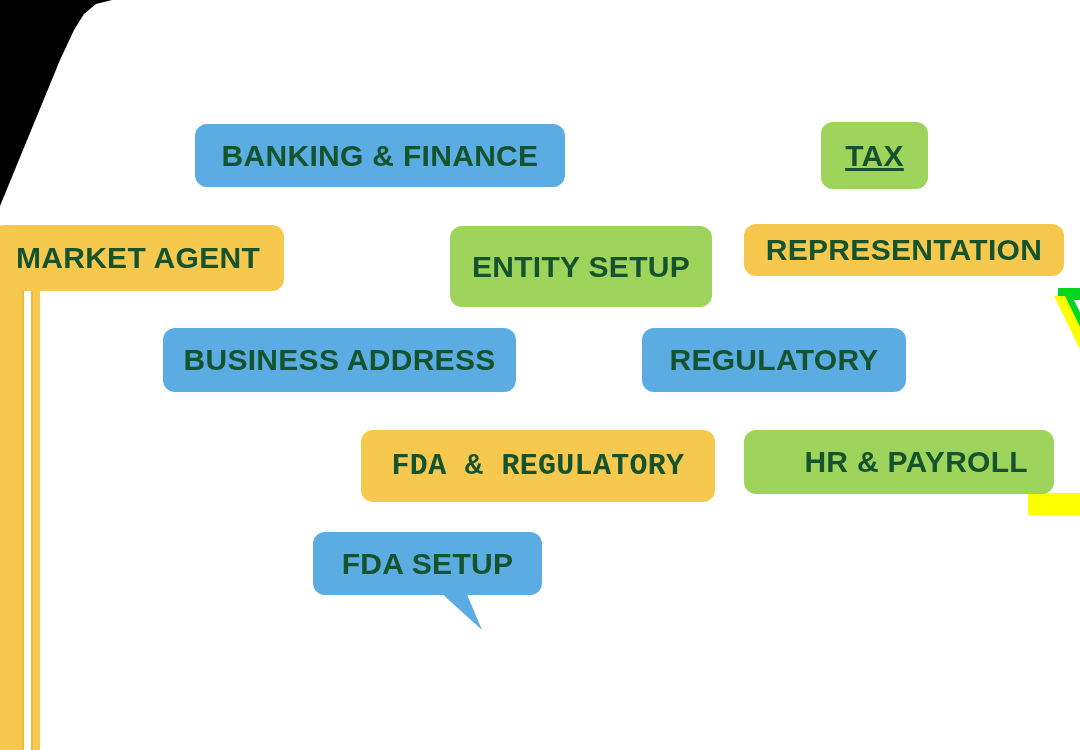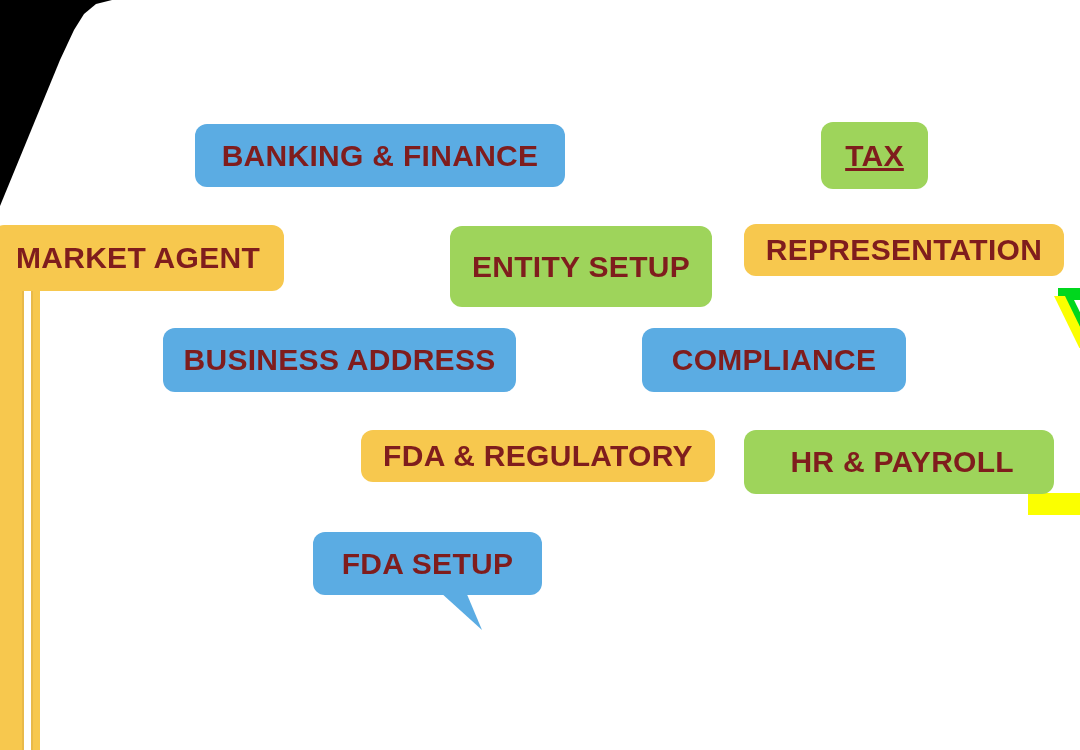--- a/index.html
+++ b/index.html
@@ -145,27 +145,27 @@
     background: #FBFF00;
   }
 
   
   .tag {
     position: absolute;
     display: flex;
     align-items: center;
     justify-content: center;
     border-radius: 12px;
-    color: #7f1d1d;
+    color: #14532d;
     font-weight: bold;
     font-size: 30px;
     letter-spacing: 0.3px;
     white-space: nowrap;
     box-sizing: border-box;
-    padding: 0 40px;
+    padding: 0 26px;
     line-height: 1;
   }
   .tag.blue   { background: #5BACE3; }
   .tag.yellow { background: #F7C84E; }
   .tag.green  { background: #9ED45B; }
 
   
   .bubble-tail {
     position: absolute;
     left: 440px;
@@ -220,23 +220,23 @@
       <div class="tag green" style="left: 450px; top: 226px; width: 262px; height: 81px;">
         <span>ENTITY SETUP</span>
       </div>
       <div class="tag yellow" style="left: 744px; top: 224px; width: 320px; height: 52px;">
         <span>REPRESENTATION</span>
       </div>
       <div class="tag blue" style="left: 163px; top: 328px; width: 353px; height: 64px;">
         <span>BUSINESS ADDRESS</span>
       </div>
       <div class="tag blue" style="left: 642px; top: 328px; width: 264px; height: 64px;">
-        <span>COMPLIANCE</span>
-      </div>
-      <div class="tag yellow" style="left: 361px; top: 430px; width: 354px; height: 52px;">
+        <span>REGULATORY</span>
+      </div>
+      <div class="tag yellow" style="left: 361px; top: 430px; width: 354px; height: 72px; font-family: Liberation Mono, monospace;">
         <span>FDA &amp; REGULATORY</span>
       </div>
       <div class="tag green" style="left: 744px; top: 430px; width: 310px; height: 64px; justify-content: flex-end;">
         <span>HR &amp; PAYROLL</span>
       </div>
       <div class="tag blue" style="left: 313px; top: 532px; width: 229px; height: 63px;">
         <span>FDA SETUP</span>
       </div>
     </div>
 

